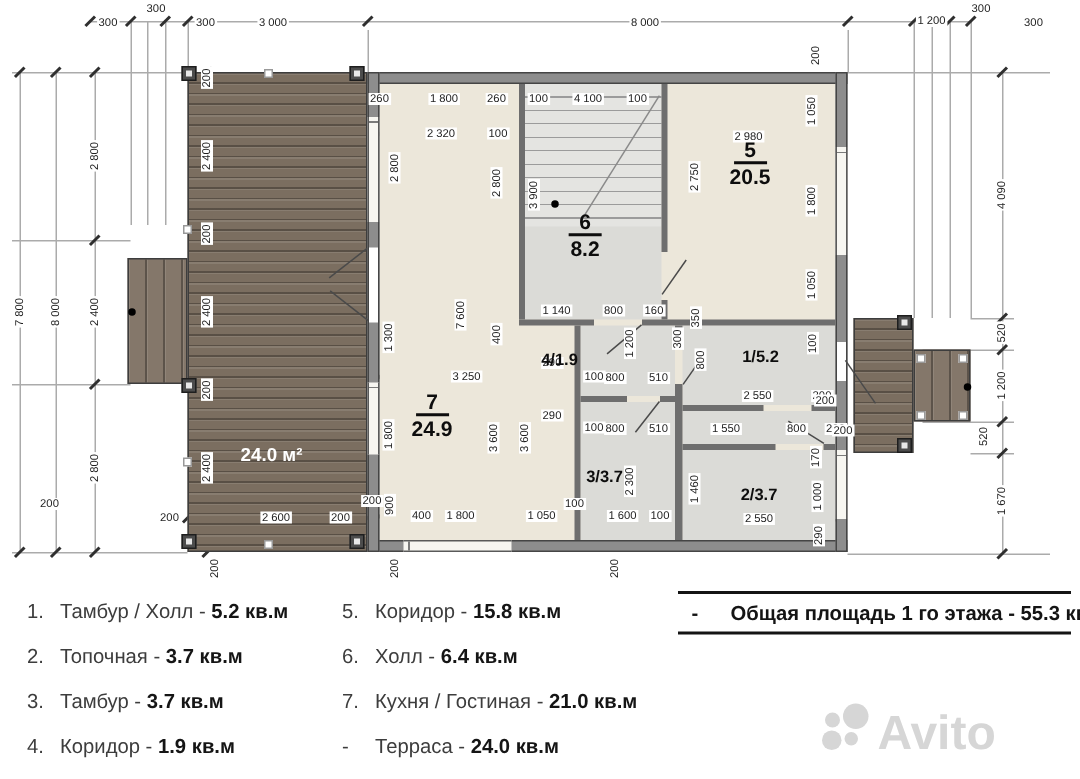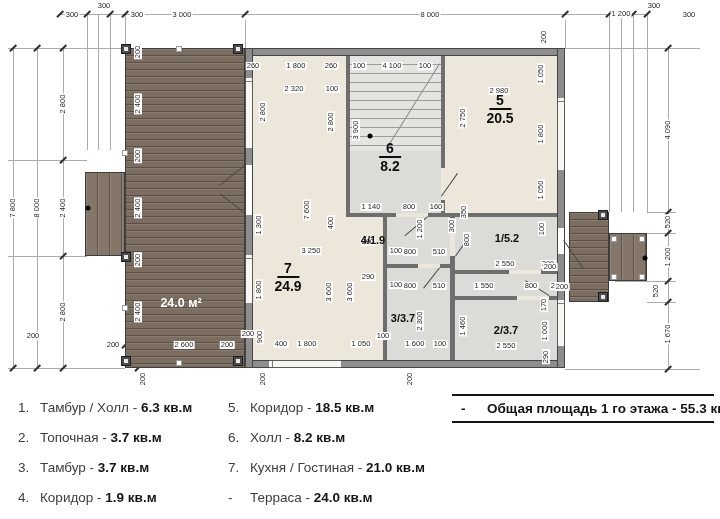--- a/index.html
+++ b/index.html
@@ -356,32 +356,41 @@
         <div class="ilabel" style="left: 373px; top: 240px;">4/1.9</div>
         <div class="ilabel" style="left: 507px; top: 238px;">1/5.2</div>
         <div class="ilabel" style="left: 403px; top: 318px;">3/3.7</div>
         <div class="ilabel" style="left: 506px; top: 330px;">2/3.7</div>
         <div class="tlabel" style="left: 181px; top: 303px;">24.0 м²</div>
       </div>
   </div>
 
   <div>
     <div id="legend-left">
-        <div class="legend-item" style="left: 18px; top: 400px;"><span class="num">1.</span><span>Тамбур / Холл - </span><b>6.3 кв.м</b></div>
+        <div class="legend-item" style="left: 18px; top: 400px;"><span class="num">1.</span><span>Тамбур / Холл - </span><b>5.2 кв.м</b></div>
         <div class="legend-item" style="left: 18px; top: 430px;"><span class="num">2.</span><span>Топочная - </span><b>3.7 кв.м</b></div>
         <div class="legend-item" style="left: 18px; top: 460px;"><span class="num">3.</span><span>Тамбур - </span><b>3.7 кв.м</b></div>
         <div class="legend-item" style="left: 18px; top: 490px;"><span class="num">4.</span><span>Коридор - </span><b>1.9 кв.м</b></div>
       </div>
     <div id="legend-right">
-        <div class="legend-item" style="left: 228px; top: 400px;"><span class="num">5.</span><span>Коридор - </span><b>18.5 кв.м</b></div>
-        <div class="legend-item" style="left: 228px; top: 430px;"><span class="num">6.</span><span>Холл - </span><b>8.2 кв.м</b></div>
+        <div class="legend-item" style="left: 228px; top: 400px;"><span class="num">5.</span><span>Коридор - </span><b>15.8 кв.м</b></div>
+        <div class="legend-item" style="left: 228px; top: 430px;"><span class="num">6.</span><span>Холл - </span><b>6.4 кв.м</b></div>
         <div class="legend-item" style="left: 228px; top: 460px;"><span class="num">7.</span><span>Кухня / Гостиная - </span><b>21.0 кв.м</b></div>
         <div class="legend-item" style="left: 228px; top: 490px;"><span class="num">-</span><span>Терраса - </span><b>24.0 кв.м</b></div>
       </div>
 
     <div class="total-line" style="top:394px;"></div>
     <div class="total-text" style="top:401px;">
       <span class="dash">-</span><span>Общая площадь 1 го этажа</span><span> - </span><span>55.3 кв.м</span>
     </div>
     <div class="total-line" style="top:421px;"></div>
   </div>
 
+  <div class="wm">
+    <span class="logo">
+      <i style="left:3px;top:7px;width:10px;height:10px;"></i>
+      <i style="left:15px;top:1px;width:17px;height:17px;"></i>
+      <i style="left:1px;top:19px;width:13px;height:13px;"></i>
+      <i style="left:16px;top:20px;width:9px;height:9px;"></i>
+    </span>
+    <span class="txt">Avito</span>
+  </div>
 </div>
 
 </body></html>

